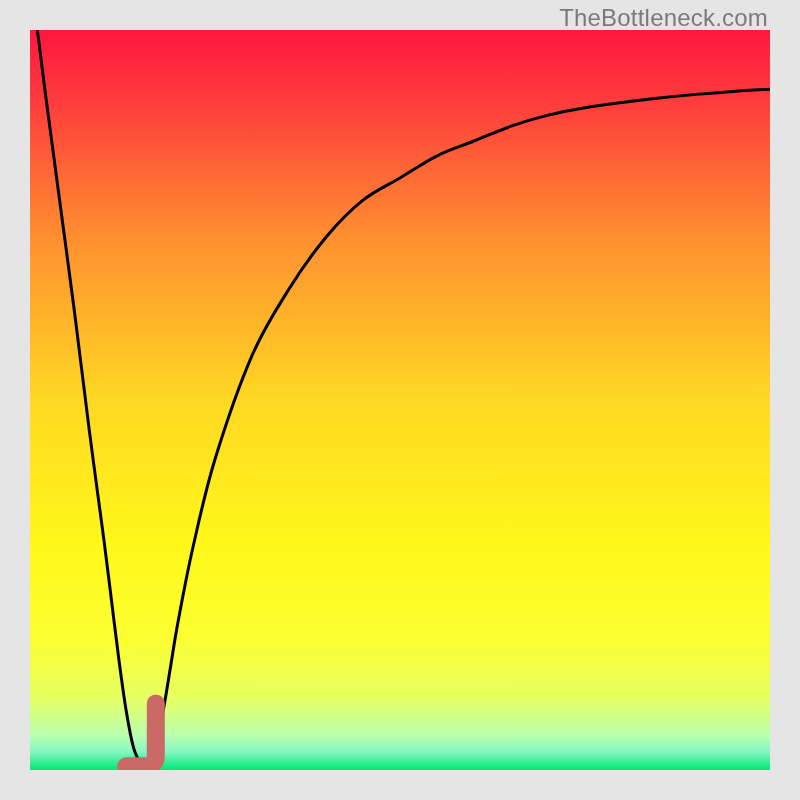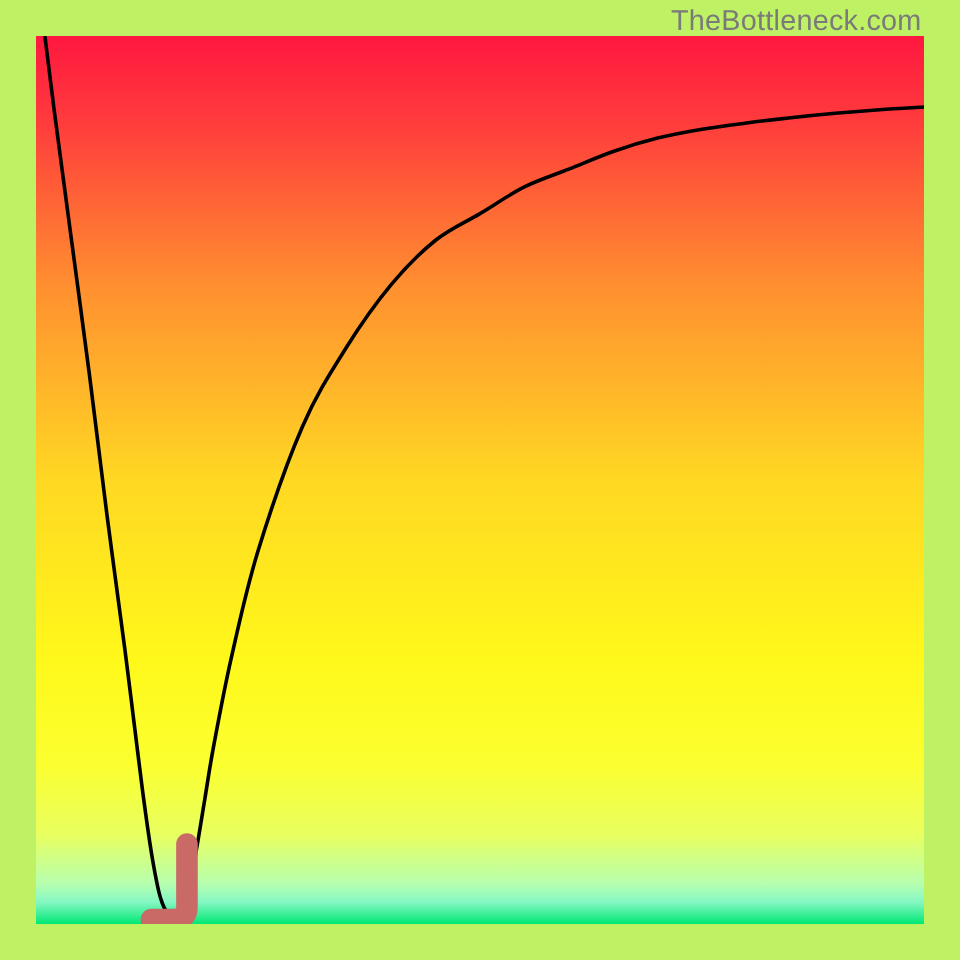--- a/index.html
+++ b/index.html
@@ -9,21 +9,21 @@
     height: 800px;
     background: #000;
     overflow: hidden;
   }
   .frame {
     position: absolute;
     left: 0;
     top: 0;
     width: 800px;
     height: 800px;
-    background: #bef264;
+    background: #e5e5e5;
   }
   .plot {
     position: absolute;
     left: 30px;
     top: 30px;
     width: 740px;
     height: 740px;
     overflow: hidden;
   }
   .watermark {

